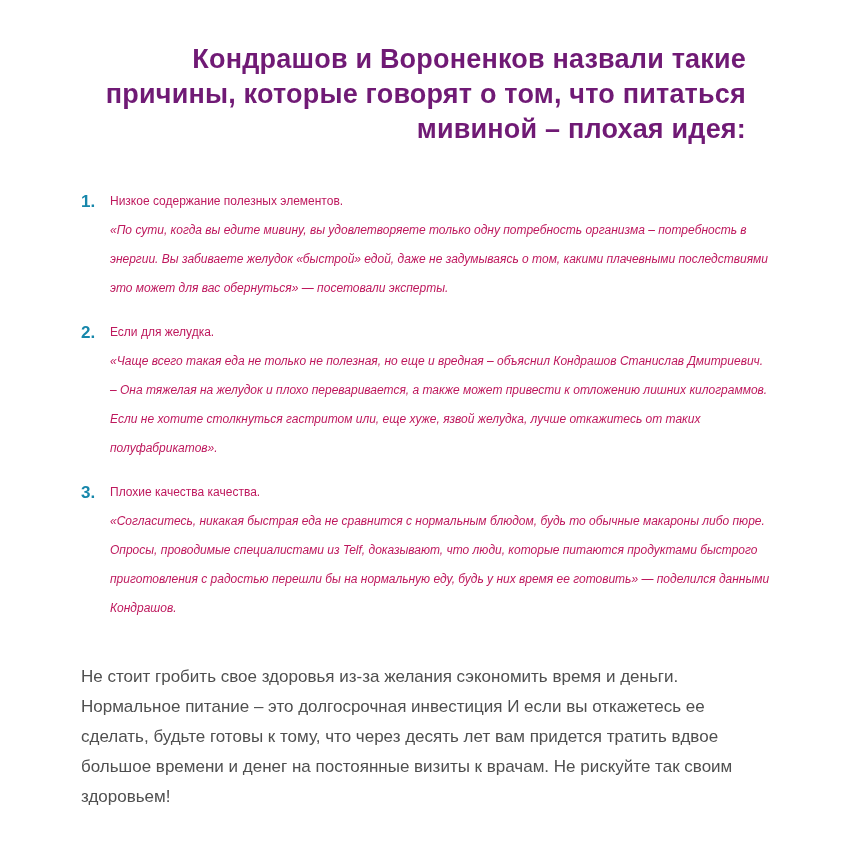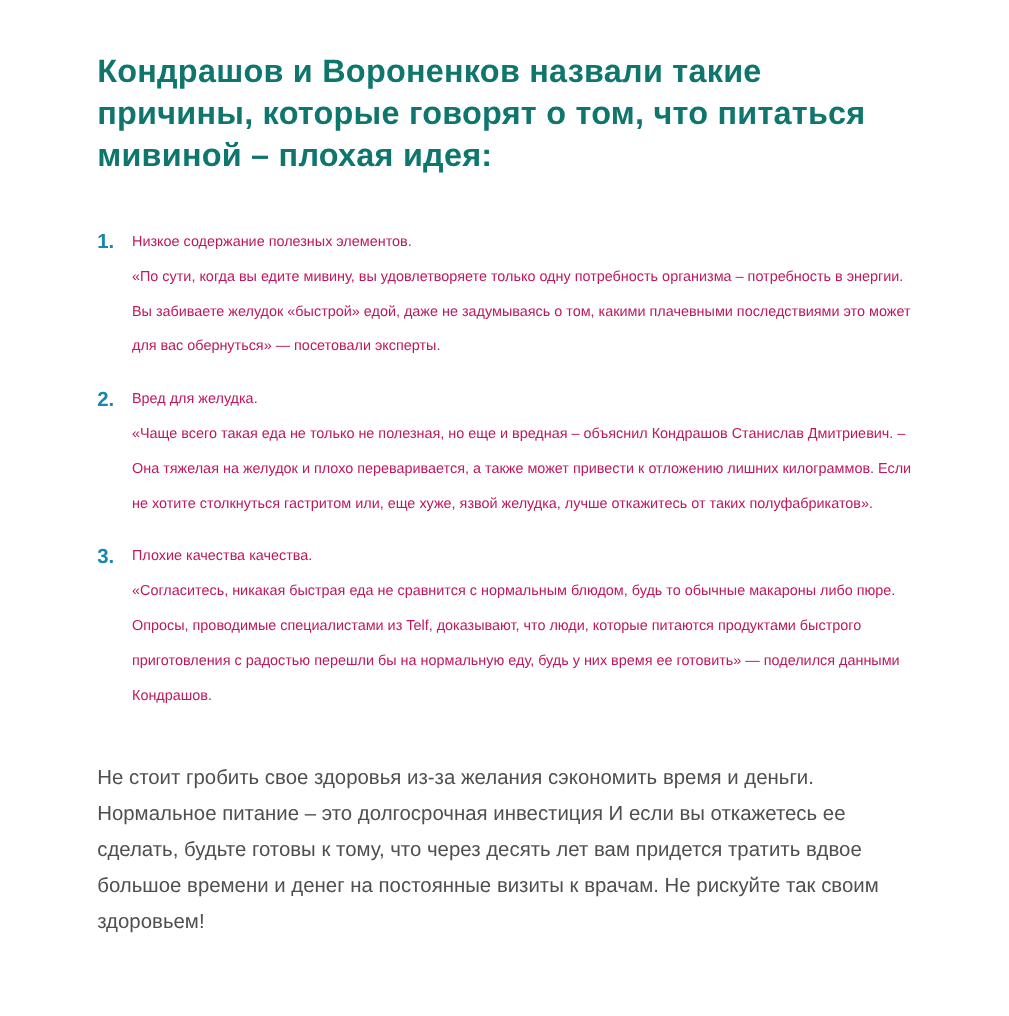--- a/index.html
+++ b/index.html
@@ -17,21 +17,22 @@
   .article {
     padding: 42px 70px 0 81px;
   }
   .article-heading {
     margin: 0 0 40px 0;
     max-width: 665px;
     font-size: 27px;
     line-height: 35px;
     font-weight: 800;
     letter-spacing: 0.2px;
-    color: #0f766e;
+    color: #701a75;
+    text-align: right;
   }
   .reasons-list {
     list-style: none;
     margin: 0;
     padding: 0;
   }
   .reasons-list li {
     display: flex;
     align-items: flex-start;
     margin: 0 0 15px 0;
@@ -44,21 +45,21 @@
     font-weight: 700;
     color: #1787ab;
   }
   .item-text {
     max-width: 662px;
     font-size: 12px;
     line-height: 29px;
     color: #be185d;
   }
   .item-title { display: block; }
-  .item-body  { display: block; }
+  .item-body  { display: block; font-style: italic; }
   .conclusion {
     margin: 39px 0 0 0;
     max-width: 692px;
     font-size: 17px;
     line-height: 30px;
     color: #4f4f4f;
   }
 </style>
 </head>
 <body>
@@ -71,21 +72,21 @@
     <li>
       <span class="item-number">1.</span>
       <span class="item-text">
         <span class="item-title">Низкое содержание полезных элементов.</span>
         <span class="item-body">«По сути, когда вы едите мивину, вы удовлетворяете только одну потребность организма – потребность в энергии. Вы забиваете желудок «быстрой» едой, даже не задумываясь о том, какими плачевными последствиями это может для вас обернуться» — посетовали эксперты.</span>
       </span>
     </li>
     <li>
       <span class="item-number">2.</span>
       <span class="item-text">
-        <span class="item-title">Вред для желудка.</span>
+        <span class="item-title">Если для желудка.</span>
         <span class="item-body">«Чаще всего такая еда не только не полезная, но еще и вредная – объяснил Кондрашов Станислав Дмитриевич. – Она тяжелая на желудок и плохо переваривается, а также может привести к отложению лишних килограммов. Если не хотите столкнуться гастритом или, еще хуже, язвой желудка, лучше откажитесь от таких полуфабрикатов».</span>
       </span>
     </li>
     <li>
       <span class="item-number">3.</span>
       <span class="item-text">
         <span class="item-title">Плохие качества качества.</span>
         <span class="item-body">«Согласитесь, никакая быстрая еда не сравнится с нормальным блюдом, будь то обычные макароны либо пюре. Опросы, проводимые специалистами из Telf, доказывают, что люди, которые питаются продуктами быстрого приготовления с радостью перешли бы на нормальную еду, будь у них время ее готовить» — поделился данными Кондрашов.</span>
       </span>
     </li>

